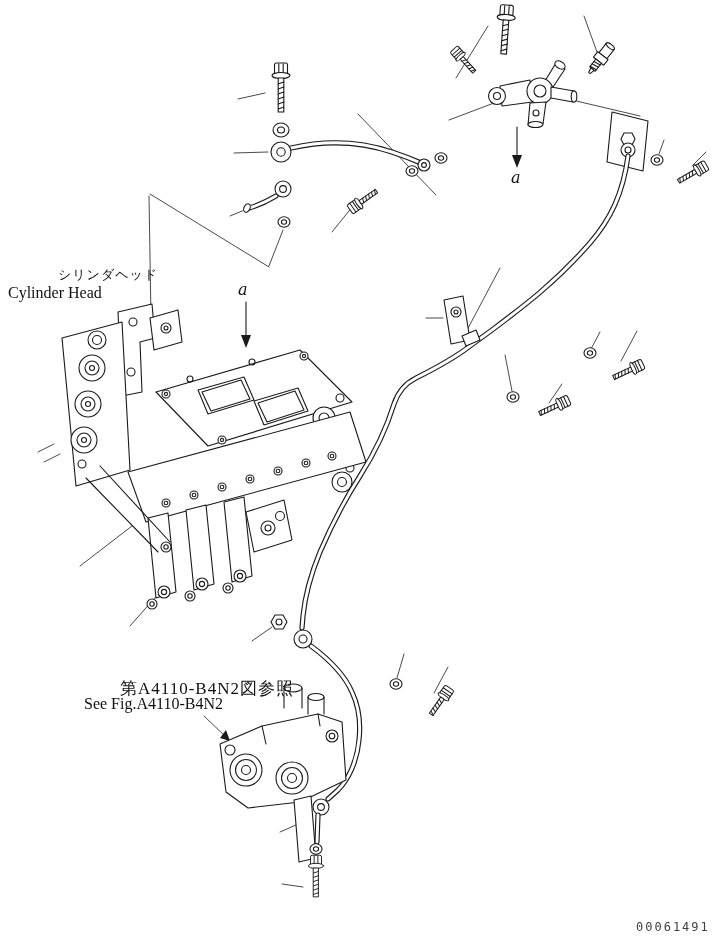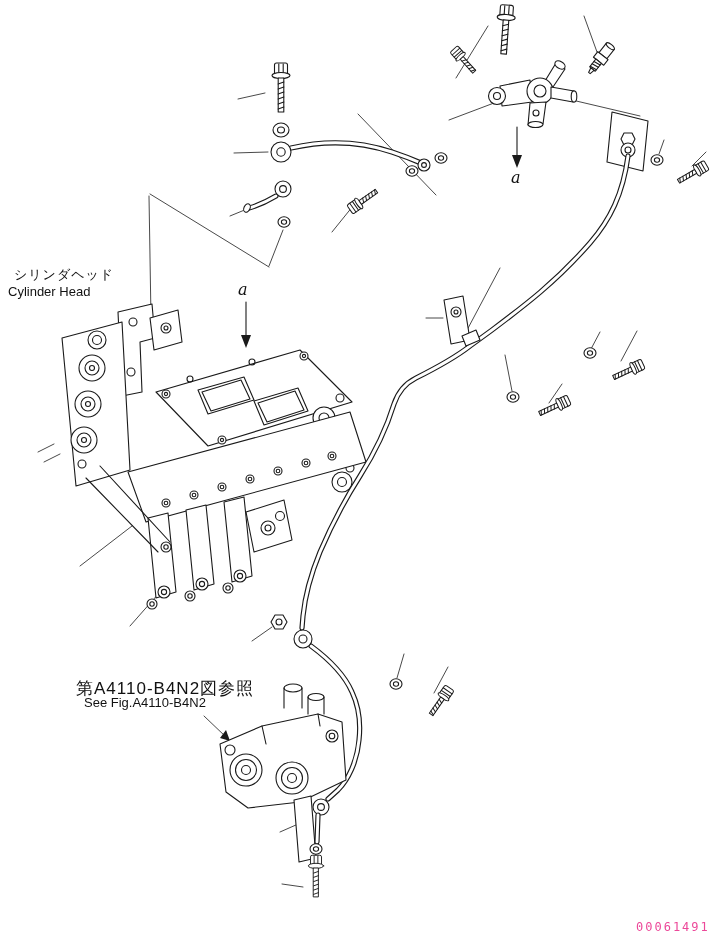--- a/index.html
+++ b/index.html
@@ -1,23 +1,23 @@
 <!DOCTYPE html>
 <html><head>
 <meta charset="utf-8">
 <style>
   html,body{margin:0;padding:0;background:#fff;}
   .canvas{position:relative;width:724px;height:939px;background:#fff;overflow:hidden;
           font-family:"Liberation Sans",sans-serif;}
   svg{position:absolute;left:0;top:0;}
   .label{position:absolute;color:#111;white-space:nowrap;}
-  .jp{font-size:13px;letter-spacing:1px;font-family:Liberation Sans, sans-serif;}
-  .mono{font-family:Liberation Sans, sans-serif;font-size:13px;}
+  .jp{font-size:13px;letter-spacing:1px;font-family:Liberation Serif, serif;margin-left:44px;}
+  .mono{font-family:Liberation Serif, serif;font-size:16px;}
   .view-a{font-family:"DejaVu Serif",serif;font-style:italic;font-size:16px;}
-  .dwg-no{font-family:"DejaVu Sans Mono",monospace;font-size:12px;letter-spacing:2px;color:#ec4899;}
+  .dwg-no{font-family:"DejaVu Sans Mono",monospace;font-size:12px;letter-spacing:2px;color:#404040;}
   .ld{stroke-width:0.8;}
   .to{fill:none;stroke-width:5.2;}
   .ti{fill:none;stroke:#fff;stroke-width:2.9;}
 </style>
 </head>
 <body>
 
 <div class="canvas">
 
 <svg width="724" height="939" viewBox="0 0 724 939">

